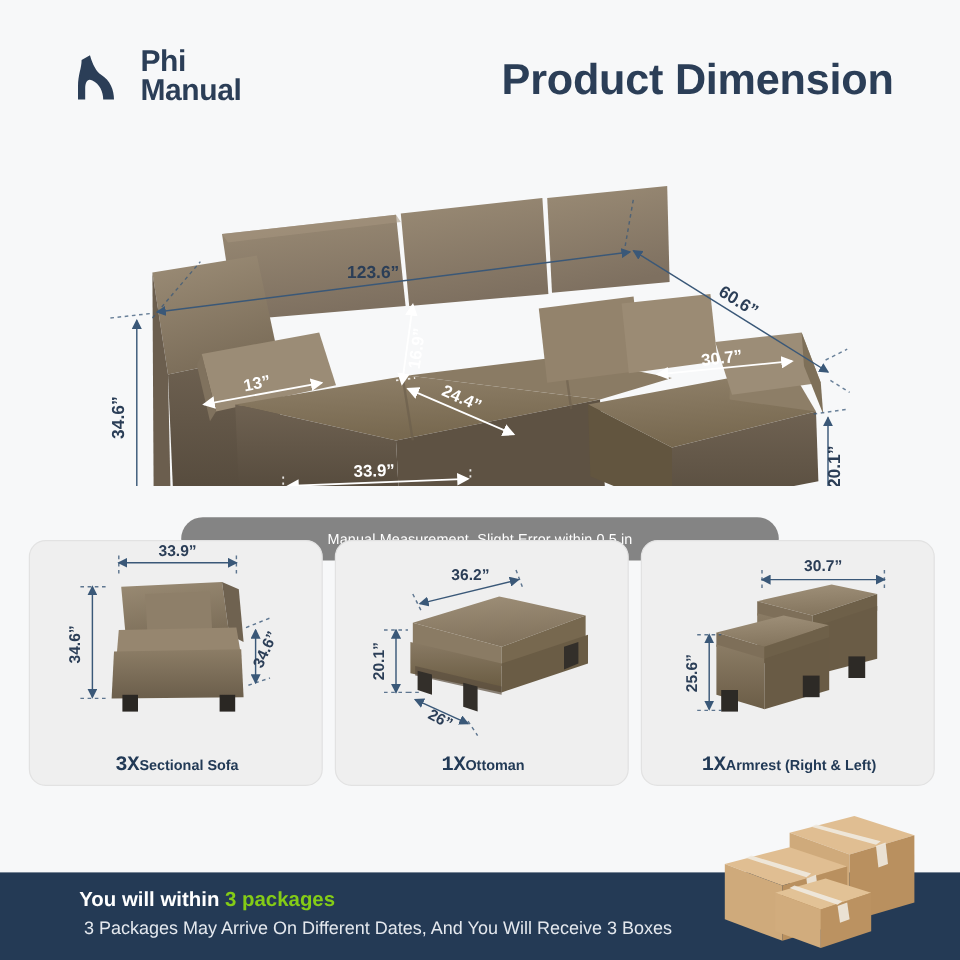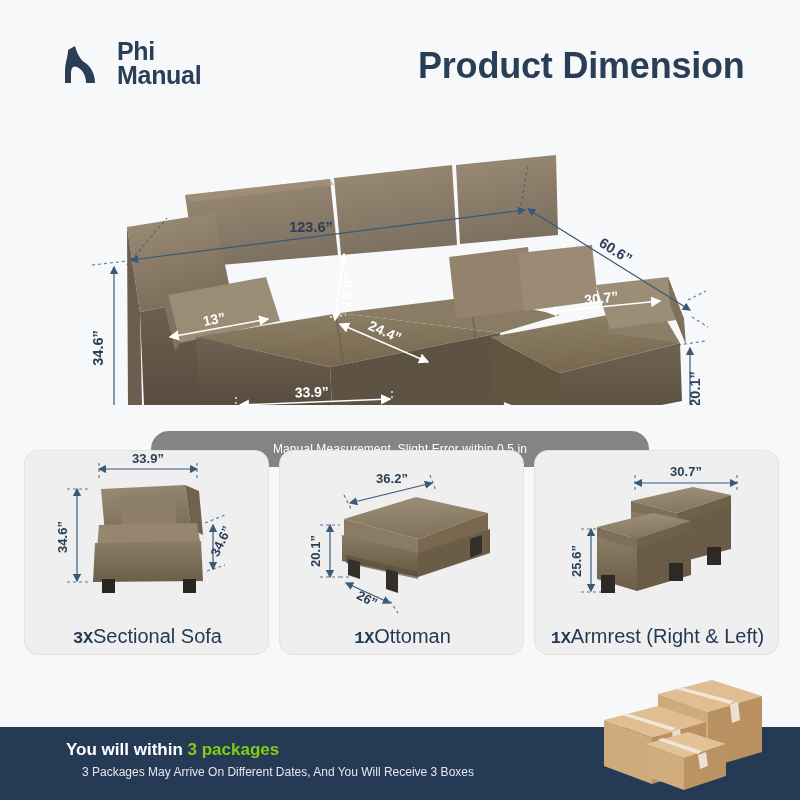--- a/index.html
+++ b/index.html
@@ -44,30 +44,30 @@
   }
   .card.c1 { left:24px; }
   .card.c2 { left:279px; }
   .card.c3 { left:534px; }
   .card-art { position:absolute; left:0; top:0; width:245px; height:168px; }
   .card-caption {
     position:absolute; left:0; bottom:6px; width:245px;
     text-align:center; color:#223A56; white-space:nowrap;
   }
   .card-caption .qty { font-size:17px; font-weight:700; letter-spacing:-0.2px;font-family:Liberation Mono, monospace; }
-  .card-caption .nm  { font-size:20px; font-weight:400; margin-left:0; }
+  .card-caption .nm  { font-size:12px; font-weight:700; margin-left:0; }
 
   
   .footer {
     position:absolute; left:0; bottom:0; width:800px; height:73px;
     background:#243A55;
   }
   .footer-title { position:absolute; left:66px; top:13px; font-size:17px; font-weight:700; color:#FFFFFF; }
   .footer-title .hl { color:#84cc16; font-weight:700; }
-  .footer-sub { position:absolute; left:82px; top:38px; font-size:12px; color:#E4E8EE; font-weight:400; }
+  .footer-sub { position:absolute; left:70px; top:38px; font-size:15px; color:#E4E8EE; font-weight:400; }
   .boxes { position:absolute; left:600px; bottom:8px; width:195px; height:120px; }
 
   
   .dimtxt { font-family:"Liberation Sans", sans-serif; }
 </style>
 </head>
 <body>
 
 <div class="page">
 

